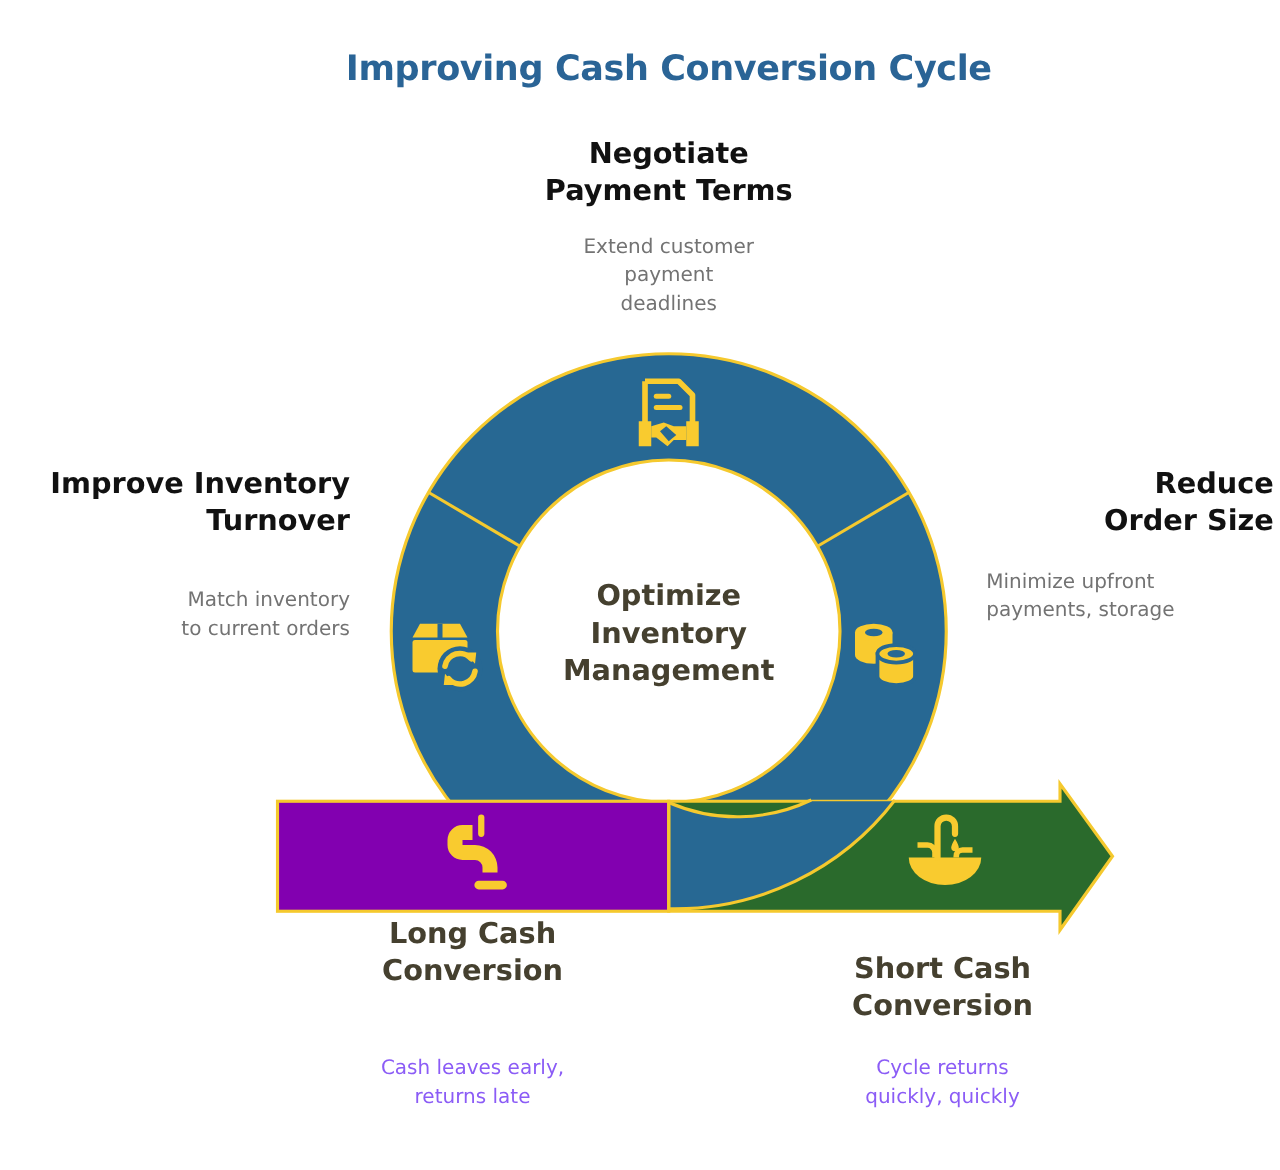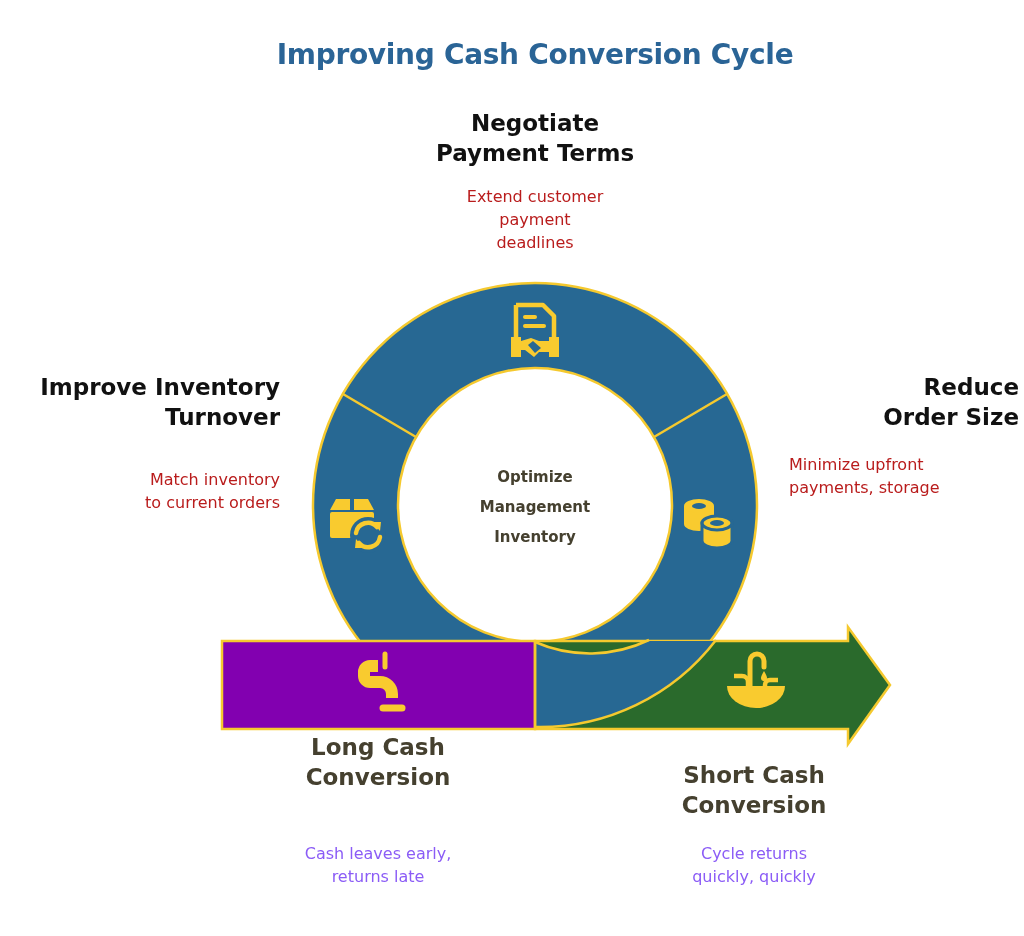--- a/index.html
+++ b/index.html
@@ -4,23 +4,23 @@
   <style>
     html, body { margin: 0; padding: 0; background: #ffffff; }
     body { width: 1024px; height: 936px; position: relative; overflow: hidden;
            font-family: "DejaVu Sans", sans-serif; }
     .diagram { position: absolute; left: 0; top: 0; width: 892px; height: 936px; }
     .txt { position: absolute; margin: 0; }
     .title { left: 0; width: 1070px; top: 38px; text-align: center;
              font-size: 28px; font-weight: bold; color: #2a6496; letter-spacing: -0.3px; }
     .heading { font-size: 23px; font-weight: bold; color: #111111; line-height: 30px; }
     .heading.dark { color: #45402f; }
-    .desc { font-size: 16px; line-height: 23px; color: #b91c1c; }
+    .desc { font-size: 16px; line-height: 23px; color: #737373; }
     .desc.gray { color: #8b5cf6; }
-    .center-text { font-size: 15px; font-weight: bold; color: #45402f; line-height: 30px; text-align: center; }
+    .center-text { font-size: 23px; font-weight: bold; color: #45402f; line-height: 30px; text-align: center; }
     .t-center { text-align: center; }
     .t-right { text-align: right; }
     .t-left { text-align: left; }
   </style>
 </head>
 <body>
 
 <div class="diagram">
 
   <svg width="1024" height="936" viewBox="0 0 1024 936" style="position:absolute;left:0;top:0;">
@@ -110,22 +110,22 @@
     <div>Reduce</div>
     <div>Order Size</div>
   </div>
   <div class="txt desc t-left" style="left:789px;width:230px;top:453px;">
     <div>Minimize upfront</div>
     <div>payments, storage</div>
   </div>
 
   <div class="txt center-text" style="left:425px;width:220px;top:462px;">
     <div>Optimize</div>
+    <div>Inventory</div>
     <div>Management</div>
-    <div>Inventory</div>
   </div>
 
   <div class="txt heading dark t-center" style="left:258px;width:240px;top:732px;">
     <div>Long Cash</div>
     <div>Conversion</div>
   </div>
   <div class="txt desc gray t-center" style="left:258px;width:240px;top:842px;">
     <div>Cash leaves early,</div>
     <div>returns late</div>
   </div>

